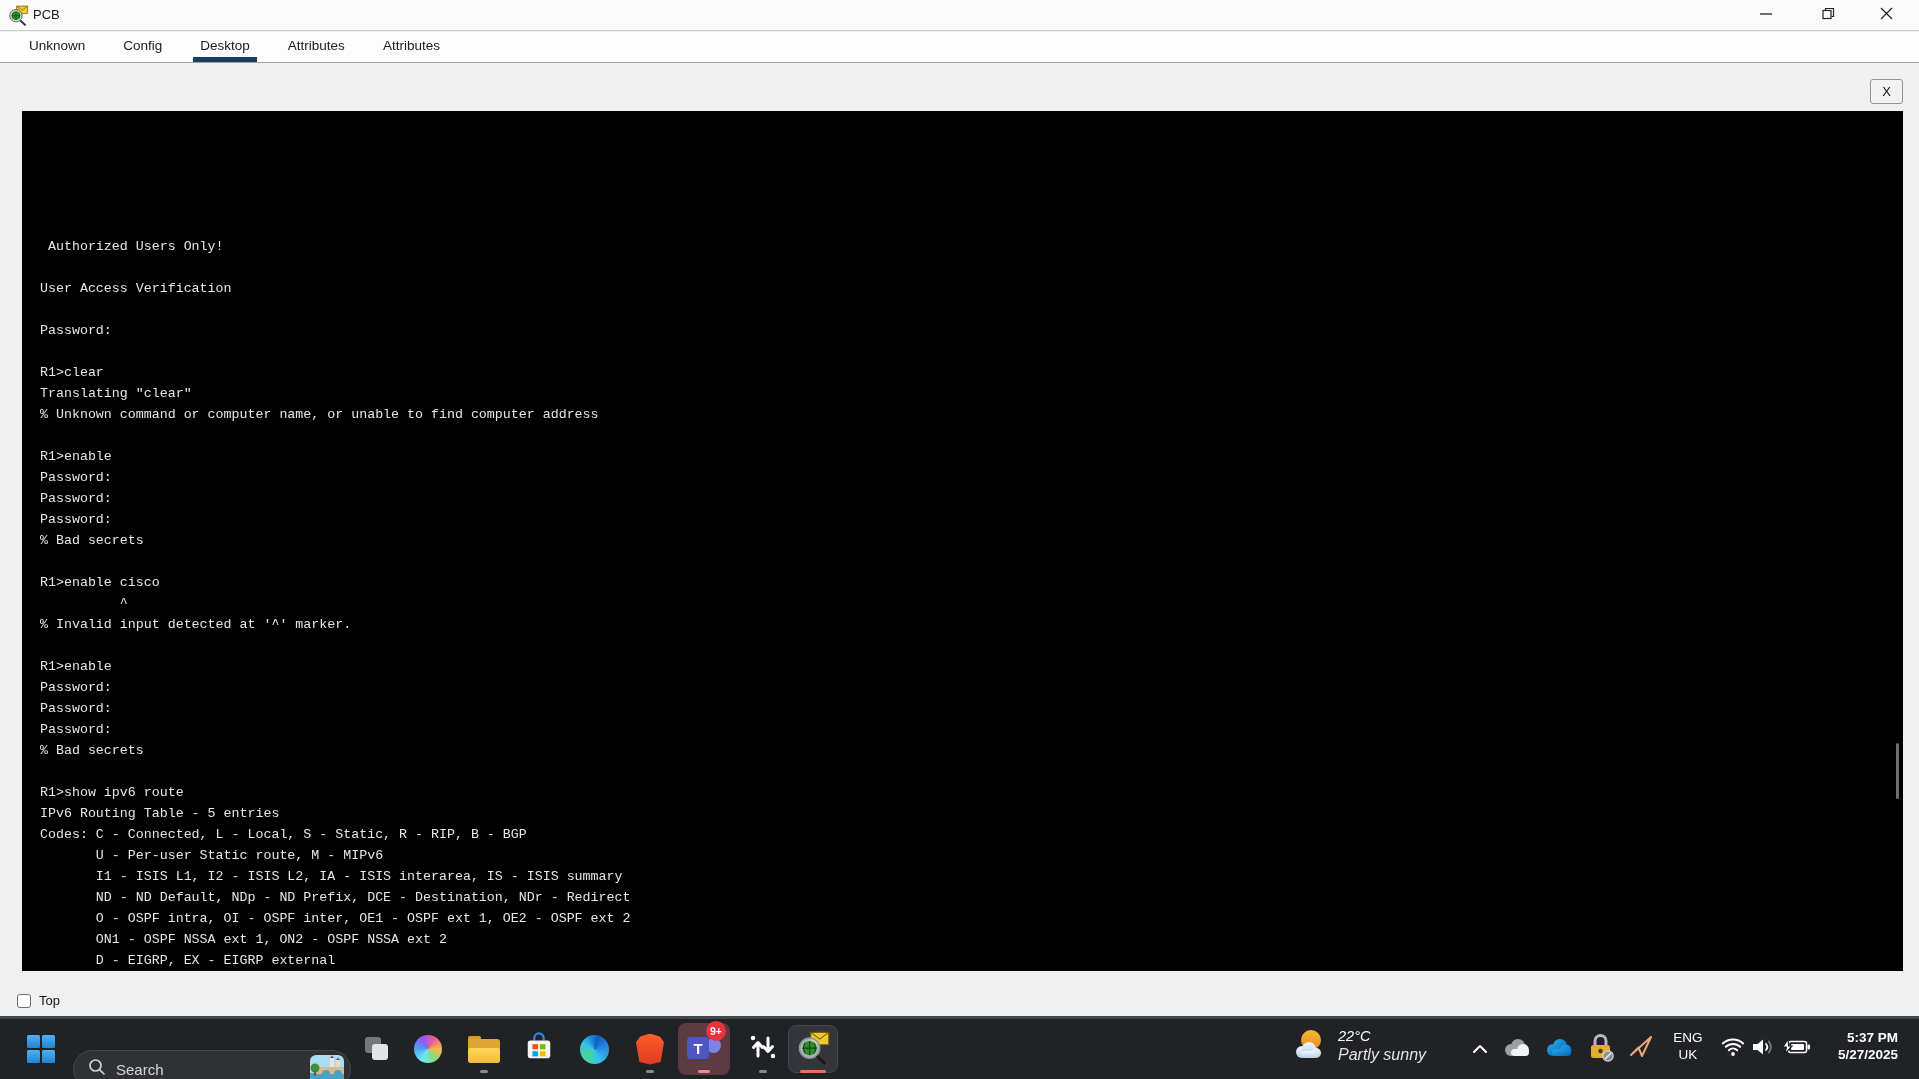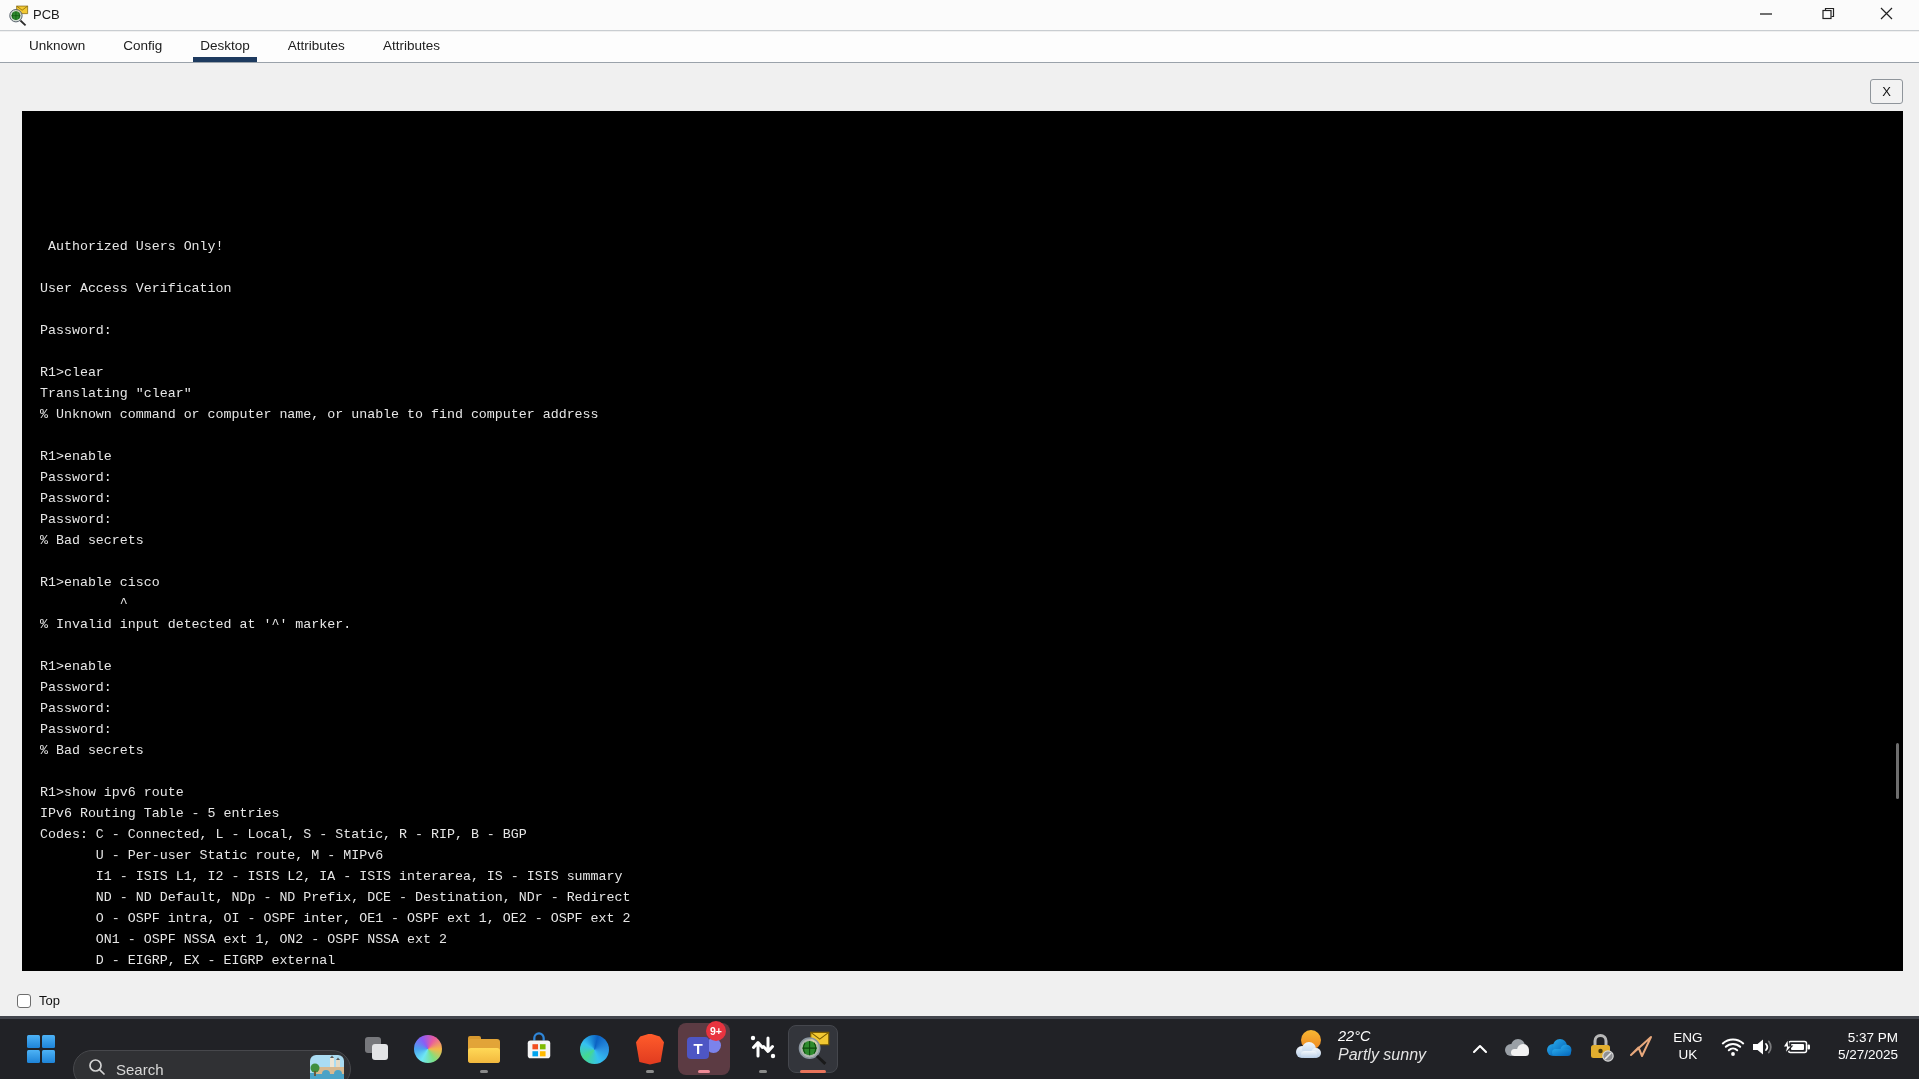--- a/index.html
+++ b/index.html
@@ -51,21 +51,21 @@
 
   .teams-tile { left:678px; top:4px; width:52px; height:52px; background:#5c3b43; border-radius:8px; }
   .teams-badge { position:absolute; left:706px; top:2px; width:20px; height:20px; background:#e8333f; border-radius:50%; color:#fff; font-size:10.5px; font-weight:bold; display:flex; align-items:center; justify-content:center; }
   .pt-tile { left:788px; top:6px; width:50px; height:48px; background:#33353b; border:1px solid #45474d; border-radius:8px; }
 
   .weather { left:1292px; top:8px; display:flex; align-items:center; gap:10px; position:absolute;font-style:italic; }
   .weather-temp { color:#fff; font-size:14.5px; }
   .weather-cond { color:#e3e3e3; font-size:16px; margin-top:2px; }
 
   .lang { left:1662px; top:10px; width:52px; position:absolute; text-align:center; color:#fff; font-size:13.5px; line-height:17px; }
-  .clock { left:1800px; top:10px; width:98px; position:absolute; text-align:right; color:#fff; font-size:13.5px; line-height:17px; }
+  .clock { left:1800px; top:10px; width:98px; position:absolute; text-align:right; color:#fff; font-size:13.5px; line-height:17px;font-weight:bold; }
 </style>
 </head>
 <body>
 
 <div class="screen">
 
   <div class="app">
 
     <div class="titlebar">
       <span class="app-icon">

